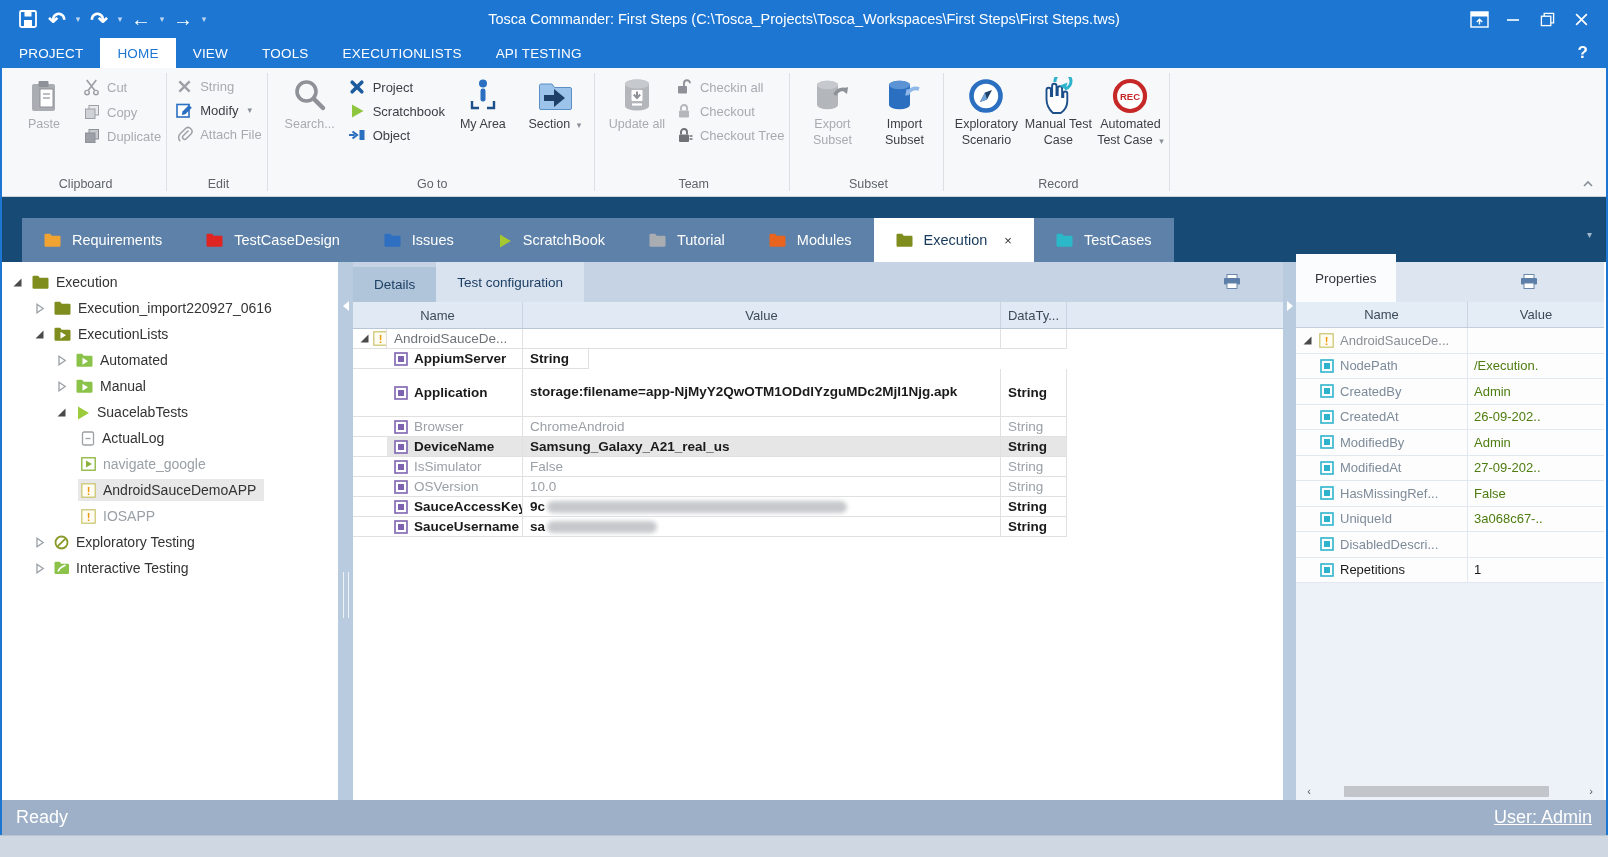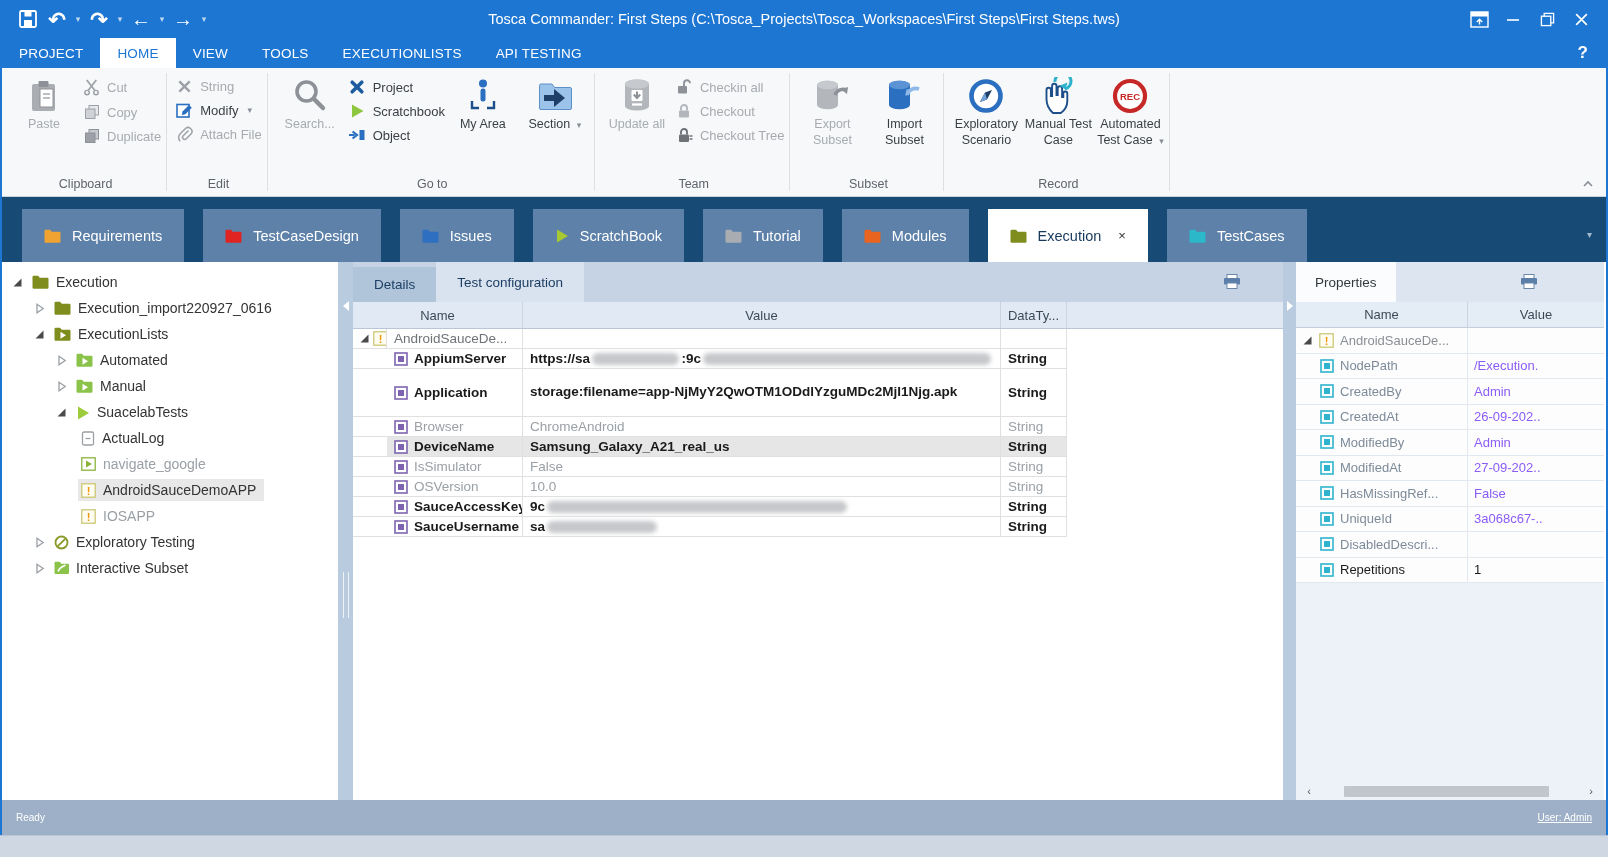--- a/index.html
+++ b/index.html
@@ -32,21 +32,21 @@
   .rbig .bicon{height:42px;display:flex;align-items:center;justify-content:center}
   .rbig.disabled{color:#a7abb0}
   .rstack{display:flex;flex-direction:column;padding:9px 2px 0;gap:8px}
   .rsmall{display:flex;align-items:center;gap:6px;font-size:13px;color:#3a3f45;white-space:nowrap;cursor:default}
   .rsmall .sicon{width:19px;display:inline-flex;justify-content:center}
   .rsmall.disabled{color:#a7abb0}
   .dd{font-size:9px;color:#8a9099;margin-left:3px}
   .ribbon-collapse{position:absolute;right:12px;bottom:8px}
   
   .wstrip{position:absolute;left:0;top:197px;right:0;height:65px;background:#174a75;display:flex;align-items:flex-end;padding-left:20px}
-  .wtab{height:53px;background:#5d81a8;color:#fff;display:flex;align-items:center;gap:11px;padding:12px 22px;margin-right:19px;font-size:14.5px;cursor:default;white-space:nowrap}
+  .wtab{height:44px;background:#5d81a8;color:#fff;display:flex;align-items:center;gap:11px;padding:12px 22px;font-size:14.5px;cursor:default;white-space:nowrap}
   .wtab.active{background:#fff;color:#17395c}
   .wtab .closex{font-size:13px;color:#333;margin-left:6px}
   .wstrip-caret{position:absolute;right:14px;bottom:22px;color:#9fb6cc;font-size:10px}
   
   .content{position:absolute;left:0;top:262px;right:0;bottom:35px;background:#fff}
   .tree{position:absolute;left:2px;top:0;width:334px;bottom:0;background:#fff;padding-top:7px;overflow:hidden}
   .tree-row{display:flex;align-items:center;height:26px;font-size:14px;color:#333;cursor:default}
   .tree-exp{width:17px;display:inline-flex;justify-content:flex-start;align-items:center}
   .tree-row .tico{margin-right:7px;display:inline-flex}
   .tree-row .tsel{display:inline-flex;align-items:center;padding:3px 8px 3px 3px}
@@ -74,35 +74,35 @@
   .gc.c-dt{width:66px}
   .grid-row.bold .gc{font-weight:bold}
   .grid-row.dim .gc{color:#9aa0a6}
   .grid-row.selected .c-name,.grid-row.selected .c-val,.grid-row.selected .c-dt{background:#e6e6e6}
   .grid-row.group .gc{border-right:1px solid #e0e0e0;color:#6e7378}
   .grid-row .wrapcell{white-space:normal;word-break:break-all;line-height:1.35;align-items:center}
   .redact{display:inline-block;height:12px;background:#c6c8cb;border-radius:6px;filter:blur(2px);vertical-align:-1px;margin:0 2px}
   
   .props{position:absolute;left:1294px;top:0;right:2px;bottom:0;background:#edf2f8}
   .props-tabs{height:40px;background:#dce5f0;display:flex;align-items:flex-end;position:relative}
-  .props-tab{height:40px;background:#fbfcfe;padding:0 19px;display:flex;align-items:center;font-size:13.5px;color:#33383d}
+  .props-tab{height:48px;background:#fbfcfe;padding:0 19px;display:flex;align-items:center;font-size:13.5px;color:#33383d}
   .props-print{position:absolute;right:66px;top:12px}
   .phead{display:flex;height:26px;background:#e4ecf6;border-bottom:1px solid #c3cedc;font-size:13px;color:#3c4a58;align-items:stretch}
   .ph{display:flex;align-items:center;justify-content:center;border-right:1px solid #c9d4e2}
   .prow{display:flex;height:25.5px;font-size:13px;align-items:stretch;background:#fdfdfe}
   .pc{display:flex;align-items:center;padding:0 6px;border-right:1px solid #e2e8ef;border-bottom:1px solid #e2e8ef;overflow:hidden;white-space:nowrap;gap:6px}
   .pc.p-name{width:172px;color:#7d8b99}
-  .pc.p-val{flex:1;border-right:none;color:#8b5cf6}
+  .pc.p-val{flex:1;border-right:none;color:#4d7c0f}
   .prow.group .p-name{color:#8a8f96}
   .prow.bold .pc{color:#1a1a1a;font-weight:normal}
   .pscroll{position:absolute;left:4px;right:4px;bottom:2px;height:14px;display:flex;align-items:center;background:#edf2f8;font-size:11px;color:#555}
   .pscroll .thumb{height:11px;background:#c2c6cb;width:205px;margin-left:26px;border-radius:1px}
   .sarrow{width:18px;text-align:center}
   
-  .statusbar{position:absolute;left:0;right:0;bottom:0;height:35px;background:#9db0c7;color:#fff;display:flex;align-items:center;padding:0 14px;font-size:10px}
+  .statusbar{position:absolute;left:0;right:0;bottom:0;height:35px;background:#9db0c7;color:#fff;display:flex;align-items:center;padding:0 14px;font-size:18px}
   .statusbar .user{margin-left:auto;text-decoration:underline}
   .bottomband{position:absolute;left:0;top:835px;width:1608px;height:22px;background:#cfd8e2;border-top:1px solid #b9c4d2}
 </style>
 </head>
 <body>
 
 <div id="stage">
   <div id="window">
 
     <div class="titlebar">
@@ -717,21 +717,21 @@
                 <path d="M3 1.2 L9.2 5.5 L3 9.8 Z" fill="none" stroke="#9aa0a6" stroke-width="1.3"></path>
               </svg>
             </span>
             <span class="tsel">
               <span class="icon tico">
                 <svg width="15" height="14" viewBox="0 0 15 14">
                   <path d="M0.5 2 a1.2 1.2 0 0 1 1.2 -1.2 h4 l1.5 2 h6.6 a1.2 1.2 0 0 1 1.2 1.2 v7.8 a1.2 1.2 0 0 1 -1.2 1.2 H1.7 a1.2 1.2 0 0 1 -1.2 -1.2 Z" fill="#8bc34a"></path>
                   <path d="M4 10.5 C6 5.5 9 5.5 11.5 4" stroke="#fff" stroke-width="1.6" fill="none"></path>
                 </svg>
               </span>
-              <span class="lbl">Interactive Subset</span>
+              <span class="lbl">Interactive Testing</span>
             </span>
           </div>
         </div>
 
       <div class="vsplit" style="left:336px;width:15px">
         <span class="varrow icon">
           <svg width="8" height="12" viewBox="0 0 8 12">
               <path d="M7 1 L1 6 L7 11 Z" fill="#fff"></path>
             </svg>
         </span>
@@ -787,26 +787,20 @@
               <div class="gc c-exp"></div>
               <div class="gc c-name">
                 <span class="icon ">
                   <svg width="14" height="14" viewBox="0 0 14 14">
                     <rect x="1" y="1" width="12" height="12" fill="#fff" stroke="#7e64b0" stroke-width="1.6"></rect>
                     <rect x="4" y="4" width="6" height="6" fill="#7e64b0"></rect>
                   </svg>
                 </span>
                 <span>AppiumServer</span>
               </div>
-              <div class="gc c-val">
-                <span>https://sa</span>
-                <span class="redact" style="width:88px"></span>
-                <span>:9c</span>
-                <span class="redact" style="width:290px"></span>
-              </div>
               <div class="gc c-dt">
                 <span>String</span>
               </div>
             </div>
             <div class="grid-row bold" style="min-height:48px">
               <div class="gc c-exp"></div>
               <div class="gc c-name">
                 <span class="icon ">
                   <svg width="14" height="14" viewBox="0 0 14 14">
                     <rect x="1" y="1" width="12" height="12" fill="#fff" stroke="#7e64b0" stroke-width="1.6"></rect>

